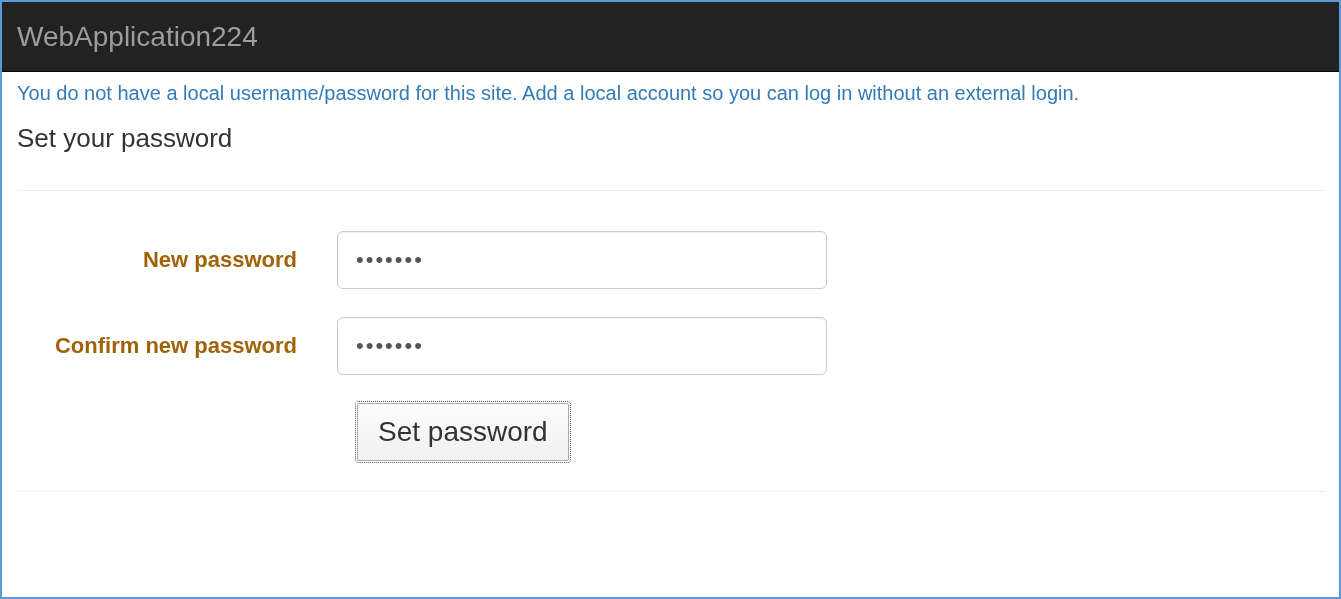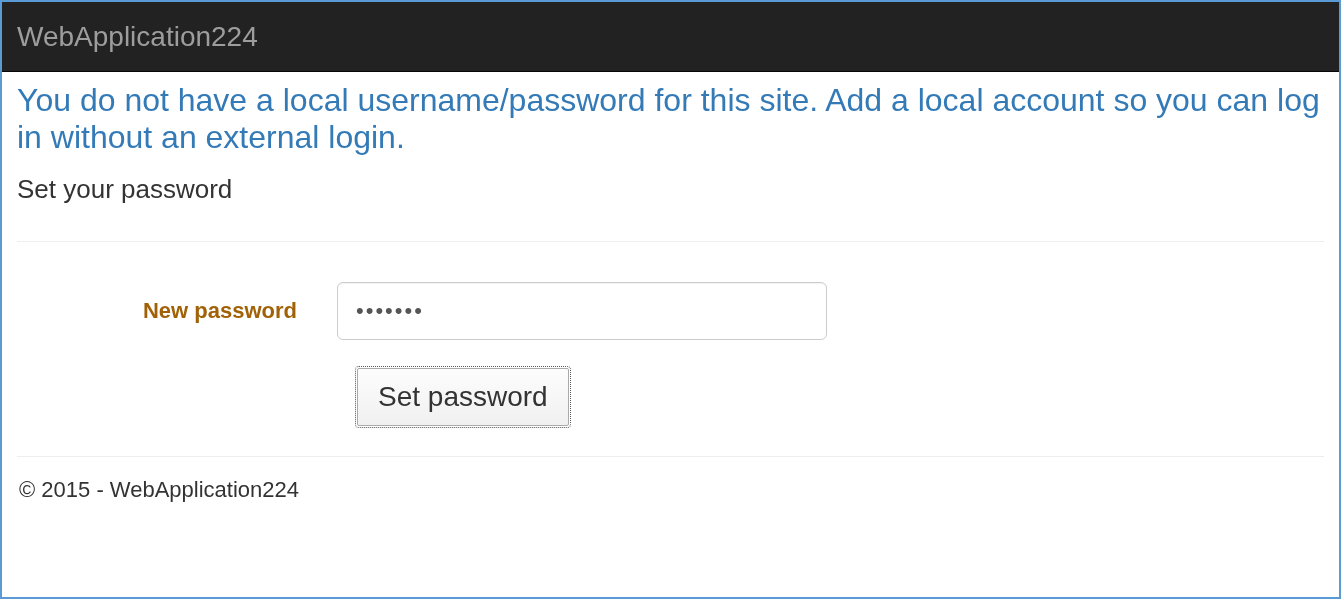--- a/index.html
+++ b/index.html
@@ -42,21 +42,21 @@
       text-decoration: none;
       padding: 10px 25px;
       font-size: 22px;
       display: block;
     }
     .content {
       padding: 0 15px;
     }
     .info-text {
       color: #337ab7;
-      font-size: 32px;
+      font-size: 20px;
       margin: 10px 0 18px 0;
       font-weight: 400;
     }
     .section-title {
       font-size: 26px;
       color: #333;
       margin-bottom: 36px;
       font-weight: 500;
     }
     hr {
@@ -129,21 +129,24 @@
   <p class="info-text">You do not have a local username/password for this site. Add a local account so you can log in without an external login.</p>
   <h3 class="section-title">Set your password</h3>
   <hr>
 
   <div class="form-horizontal">
     <div class="form-group">
       <label class="control-label">New password</label>
       <input type="password" class="form-control" value="1234567" style="">
     </div>
     <div class="form-group">
+      <label class="control-label">Confirm new password</label>
+      <input type="password" class="form-control" value="1234567" style="">
+    </div>
+    <div class="form-group">
       <div class="form-offset">
         <button type="submit" class="btn-default">Set password</button>
       </div>
     </div>
   </div>
 
   <hr class="footer-hr">
-  <p class="footer">© 2015 - WebApplication224</p>
 </div>
 
 </body></html>

